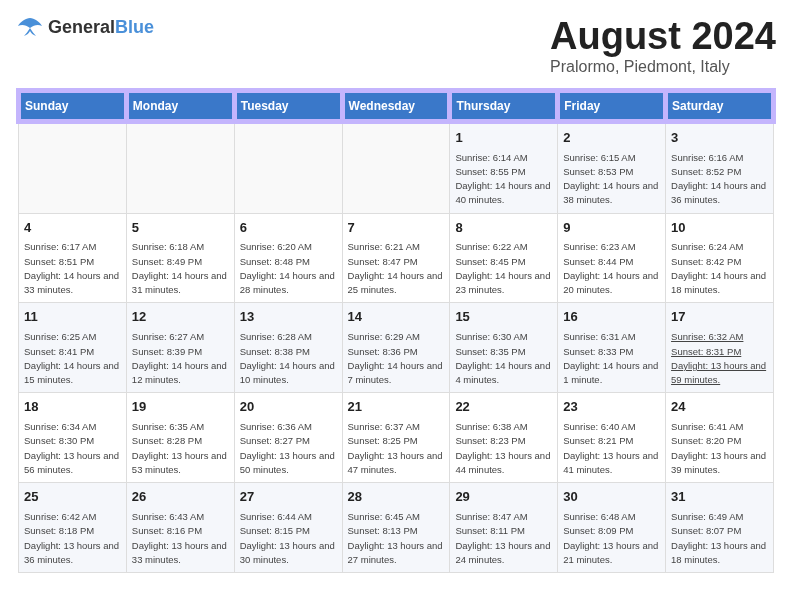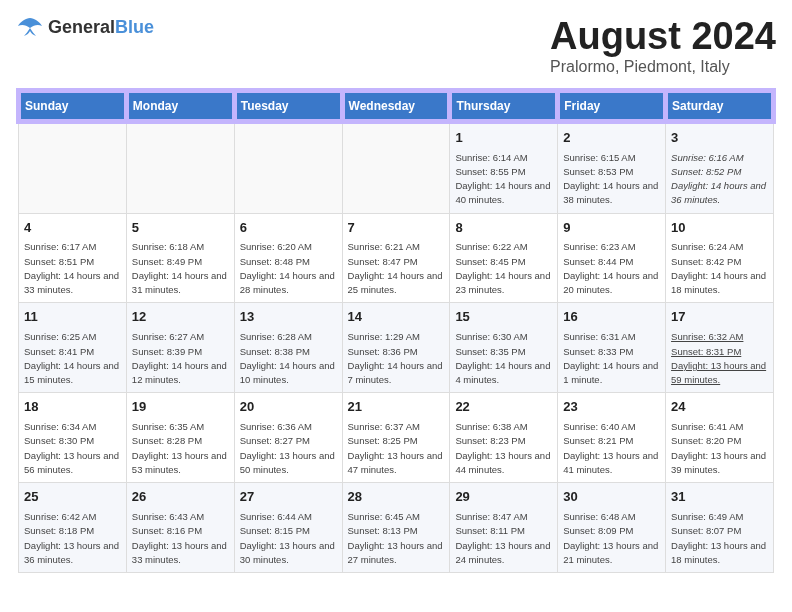--- a/index.html
+++ b/index.html
@@ -140,21 +140,21 @@
 Daylight: 14 hours and 40 minutes.</div>
         </td>
         <td>
           <span class="cell-date">2</span>
           <div class="cell-info" style="white-space: pre-line;">Sunrise: 6:15 AM
 Sunset: 8:53 PM
 Daylight: 14 hours and 38 minutes.</div>
         </td>
         <td>
           <span class="cell-date">3</span>
-          <div class="cell-info" style="white-space: pre-line; font-style: italic;">Sunrise: 6:16 AM
+          <div class="cell-info" style="white-space: pre-line;">Sunrise: 6:16 AM
 Sunset: 8:52 PM
 Daylight: 14 hours and 36 minutes.</div>
         </td>
       </tr>
       <tr>
         <td>
           <span class="cell-date">4</span>
           <div class="cell-info" style="white-space: pre-line;">Sunrise: 6:17 AM
 Sunset: 8:51 PM
 Daylight: 14 hours and 33 minutes.</div>
@@ -210,21 +210,21 @@
 Daylight: 14 hours and 12 minutes.</div>
         </td>
         <td>
           <span class="cell-date">13</span>
           <div class="cell-info" style="white-space: pre-line;">Sunrise: 6:28 AM
 Sunset: 8:38 PM
 Daylight: 14 hours and 10 minutes.</div>
         </td>
         <td>
           <span class="cell-date">14</span>
-          <div class="cell-info" style="white-space: pre-line;">Sunrise: 1:29 AM
+          <div class="cell-info" style="white-space: pre-line;">Sunrise: 6:29 AM
 Sunset: 8:36 PM
 Daylight: 14 hours and 7 minutes.</div>
         </td>
         <td>
           <span class="cell-date">15</span>
           <div class="cell-info" style="white-space: pre-line;">Sunrise: 6:30 AM
 Sunset: 8:35 PM
 Daylight: 14 hours and 4 minutes.</div>
         </td>
         <td>

